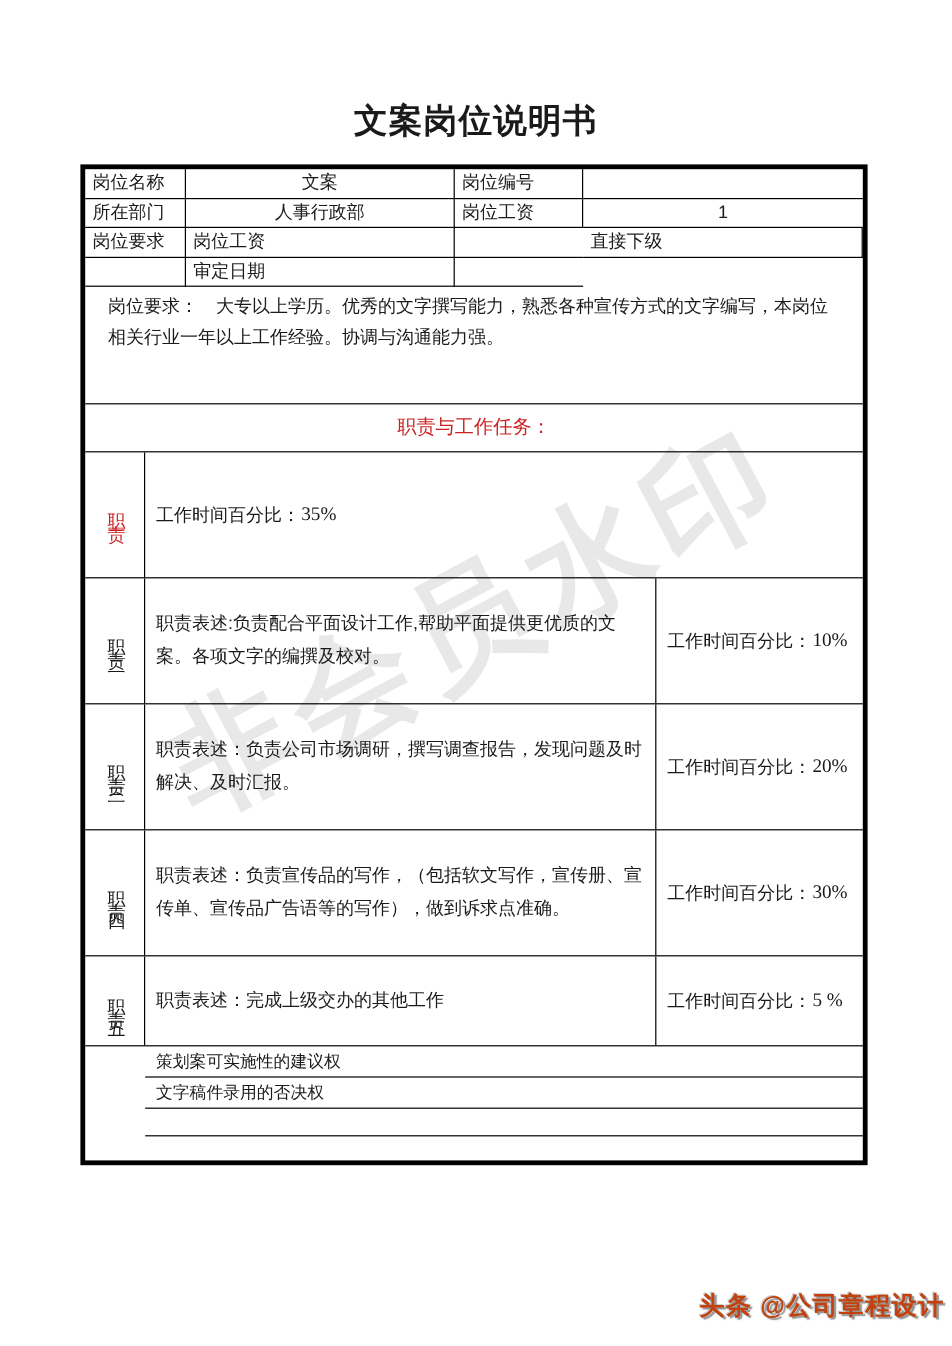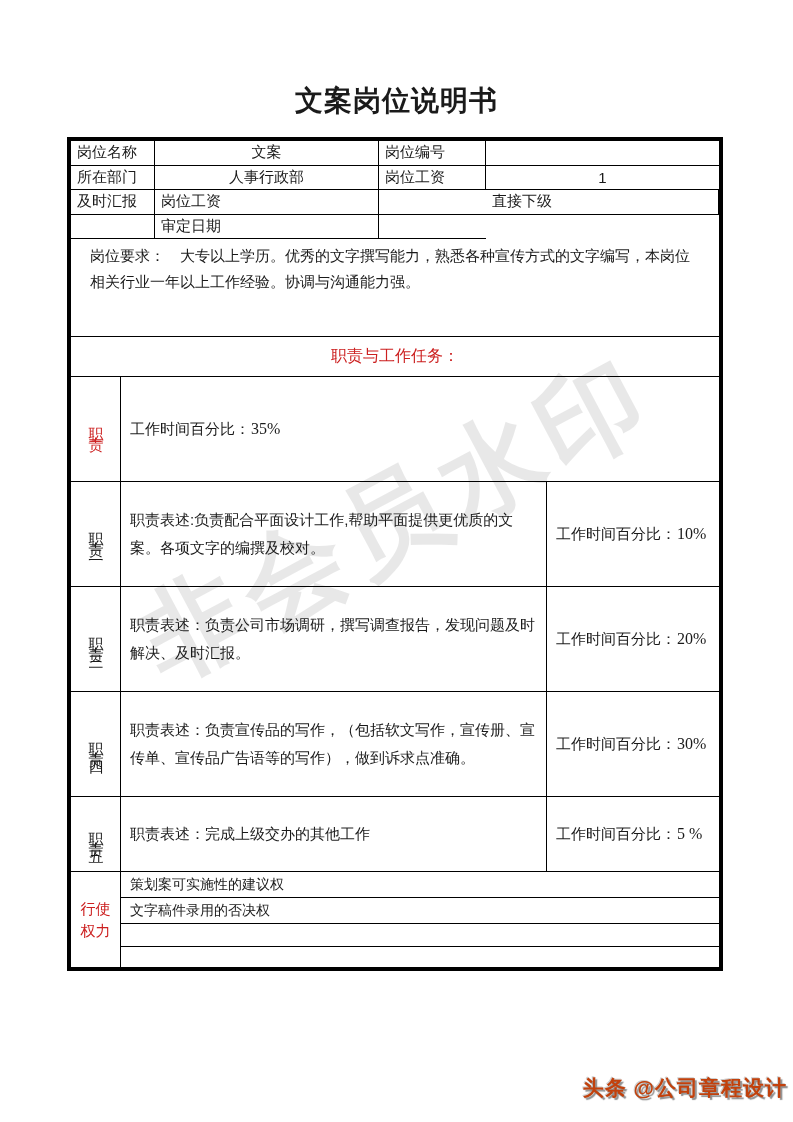--- a/index.html
+++ b/index.html
@@ -171,21 +171,21 @@
       <div class="cell label">岗位名称</div>
       <div class="cell value">文案</div>
       <div class="cell label">岗位编号</div>
       <div class="cell value last"></div>
 
       <div class="cell label">所在部门</div>
       <div class="cell value">人事行政部</div>
       <div class="cell label">岗位工资</div>
       <div class="cell value last">1</div>
 
-      <div class="cell label">及时汇报</div>
+      <div class="cell label">岗位要求</div>
       <div class="cell label">岗位工资</div>
       <div class="cell value last"></div>
 
       <div class="cell label">直接下级</div>
       <div class="cell value"></div>
       <div class="cell label">审定日期</div>
       <div class="cell value last"></div>
     </div>
 
     <div class="req-row"><span>岗位要求：</span><span>　大专以上学历。优秀的文字撰写能力，熟悉各种宣传方式的文字编写，本岗位相关行业一年以上工作经验。协调与沟通能力强。</span></div>
@@ -248,21 +248,20 @@
       <div class="duty-desc">
           <span>职责表述：完成上级交办的其他工作</span>
         </div>
       <div class="duty-time">
           <span>工作时间百分比：</span>
           <span class="pct">5 %</span>
         </div>
     </div>
 
     <div class="auth-grid">
-      <div class="auth-label">行使权力</div>
       <div class="auth-item">策划案可实施性的建议权</div>
       <div class="auth-item">文字稿件录用的否决权</div>
       <div class="auth-item"></div>
       <div class="auth-item last"></div>
     </div>
 
   </div>
 
   <div class="footer-credit">头条 @公司章程设计</div>
 

